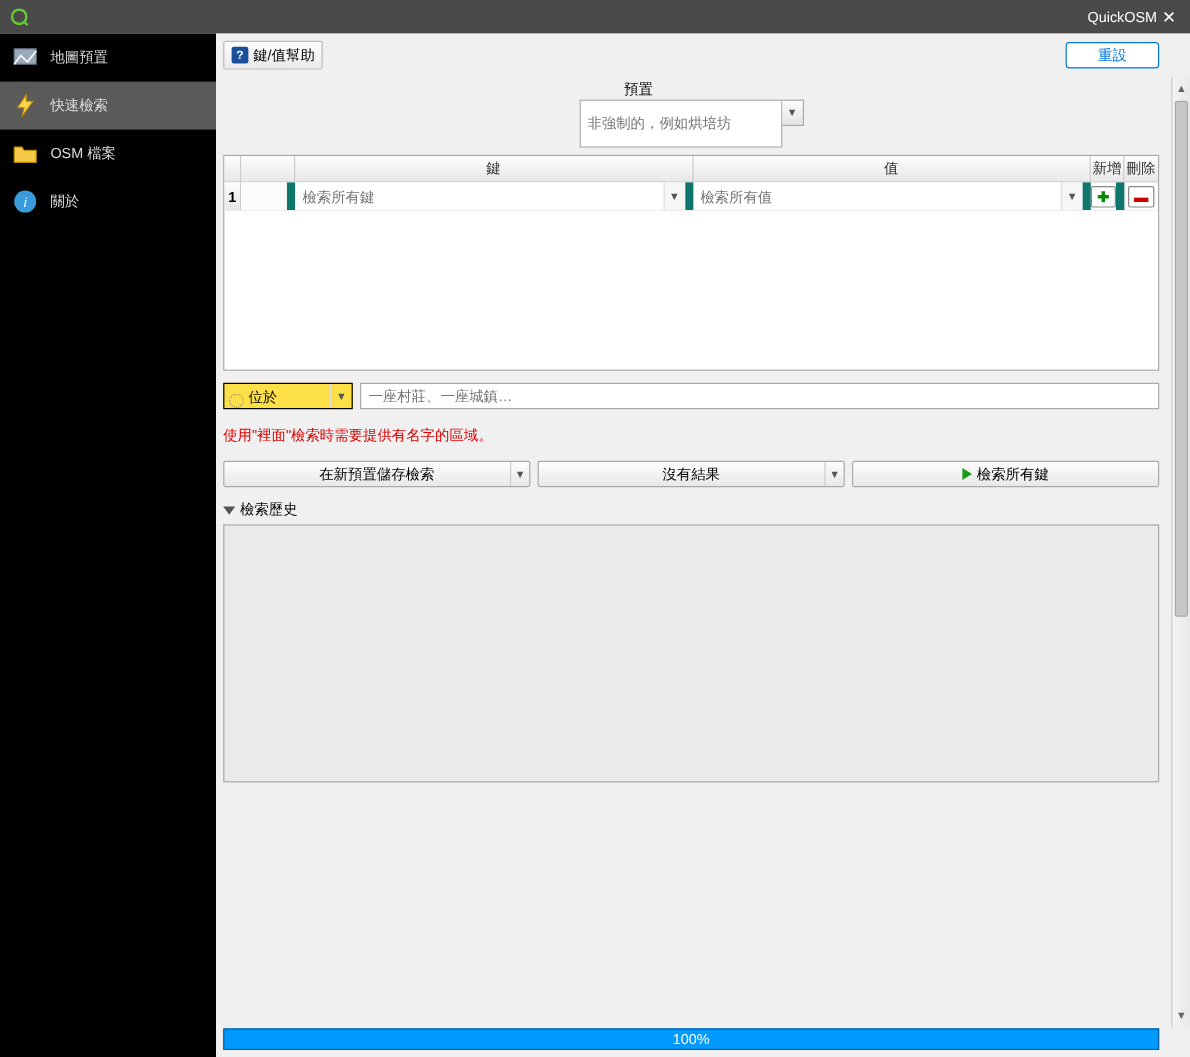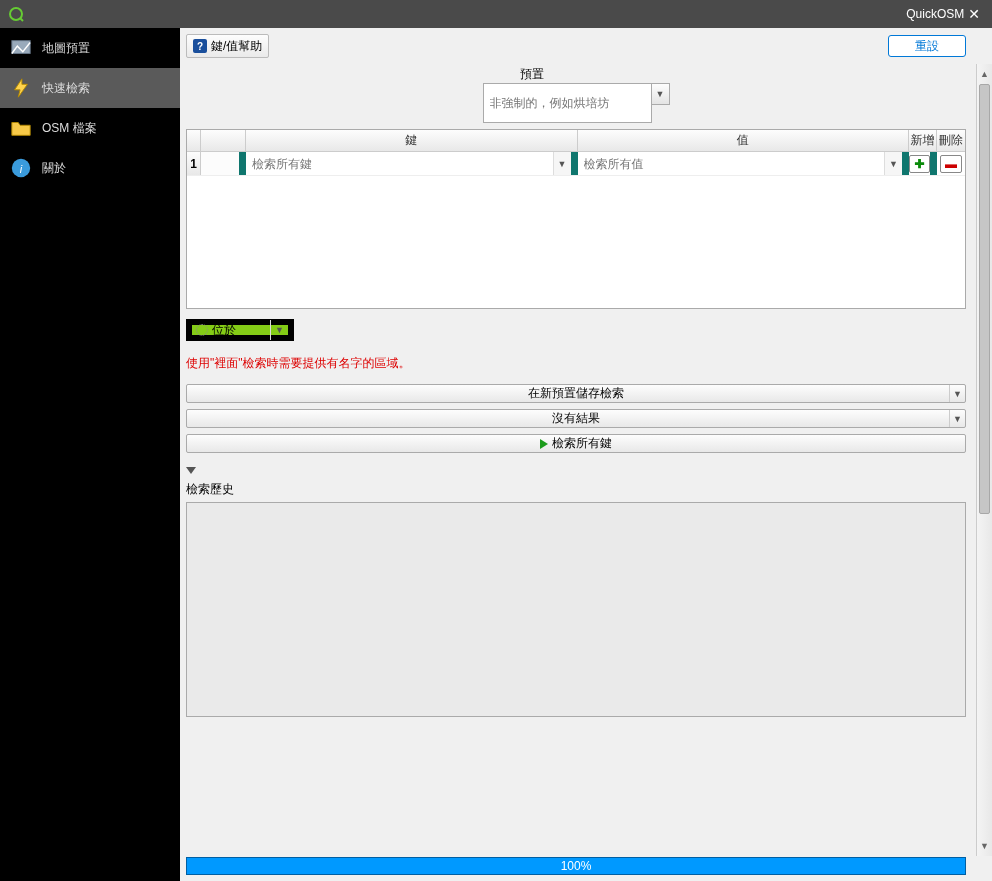--- a/index.html
+++ b/index.html
@@ -50,32 +50,32 @@
 .td-del { width: 28px; justify-content: center; border-right: none; }
 .cell-combo { display: flex; width: 100%; height: 100%; }
 .cell-combo input { flex: 1; border: none; padding: 0 6px; color: #888; outline: none; }
 .cell-combo .drop { width: 18px; border-left: 1px solid #ddd; display: flex; align-items: center; justify-content: center; background: #f6f6f6; cursor: pointer; }
 .cond-btn { width:100%; height:100%; border:none; background: #fcfcfc; cursor:pointer; }
 .icon-btn { width: 22px; height: 18px; border: 1px solid #888; background: #fff; border-radius: 2px; display:flex; align-items:center; justify-content:center; cursor: pointer; font-weight: bold; }
 .icon-add { color: #0a8a0a; }
 .icon-del { color: #c00; }
 
 .loc-row { display: flex; gap: 6px; margin-top: 10px; }
-.loc-combo { width: 108px; display: flex; align-items: center; border: 6px solid #000000; background: #84cc16; height: 22px; padding-left: 4px; gap: 4px; }
+.loc-combo { width: 108px; display: flex; align-items: flex-end; border: 1px solid #000000; background: #fde047; height: 22px; padding-left: 4px; gap: 4px; }
 .loc-combo .drop { margin-left: auto; width: 18px; height: 20px; border-left: 1px solid #ddd; display:flex; align-items:center; justify-content:center; cursor:pointer; }
 .loc-input { flex: 1; height: 22px; border: 1px solid #aaa; padding: 0 6px; color: #888; background:#fff; }
 
 .warn { color: #d00; margin-top: 14px; margin-bottom: 12px; }
 
-.actions { display: flex; gap: 6px; margin-bottom: 10px; flex-direction: column; }
+.actions { display: flex; gap: 6px; margin-bottom: 10px; }
 .actcombo, .actbtn { flex: 1; height: 22px; border: 1px solid #aaa; background: linear-gradient(#fdfdfd,#e8e8e8); display:flex; align-items:center; justify-content:center; cursor:pointer; position: relative; border-radius: 2px; }
 .actcombo .drop { position: absolute; right: 0; top:0; width: 16px; height:100%; border-left: 1px solid #ccc; display:flex; align-items:center; justify-content:center; }
 .play-icon { width:0; height:0; border-left: 8px solid #1c9c1c; border-top: 5px solid transparent; border-bottom: 5px solid transparent; margin-right: 4px; }
 
-.expander { display:flex; gap: 4px; cursor:pointer; margin-bottom: 4px; flex-direction: column; }
+.expander { display:flex; align-items:center; gap: 4px; cursor:pointer; margin-bottom: 4px; }
 .expander-down::before { content:''; display:inline-block; border-left:5px solid transparent; border-right:5px solid transparent; border-top:7px solid #555; }
 .expander-right::before { content:''; display:inline-block; border-top:5px solid transparent; border-bottom:5px solid transparent; border-left:7px solid #555; }
 
 .history-box { border: 1px solid #aaa; background: #eaeaea; height: 215px; margin-bottom: 10px; }
 
 .status-label { margin-top: auto; padding: 2px 0; }
 .progress { height: 18px; background: #0099ff; border: 1px solid #005fa3; color:#fff; display:flex; align-items:center; justify-content:center; margin-bottom: 6px; }
 
 .scroll-right { position:absolute; right:0; top:36px; width:16px; height:792px; background: linear-gradient(90deg,#f4f4f4,#e8e8e8); border-left:1px solid #ccc; }
 .scroll-right .thumb { position:absolute; left:2px; right:2px; top:20px; height:430px; background:#c6c6c6; border:1px solid #a8a8a8; border-radius:2px; }
@@ -194,20 +194,21 @@
     </div>
 
     <div class="loc-row">
       <div class="loc-combo">
         <span class="spinner"></span>
         <span>位於</span>
         <div class="drop">
               <span class="chev">▼</span>
             </div>
       </div>
+      <input class="loc-input" placeholder="一座村莊、一座城鎮…" style="">
     </div>
 
     <div class="warn">使用"裡面"檢索時需要提供有名字的區域。</div>
 
     <div class="actions">
       <div class="actcombo">
         <span>在新預置儲存檢索</span>
         <div class="drop">
               <span class="chev">▼</span>
             </div>

